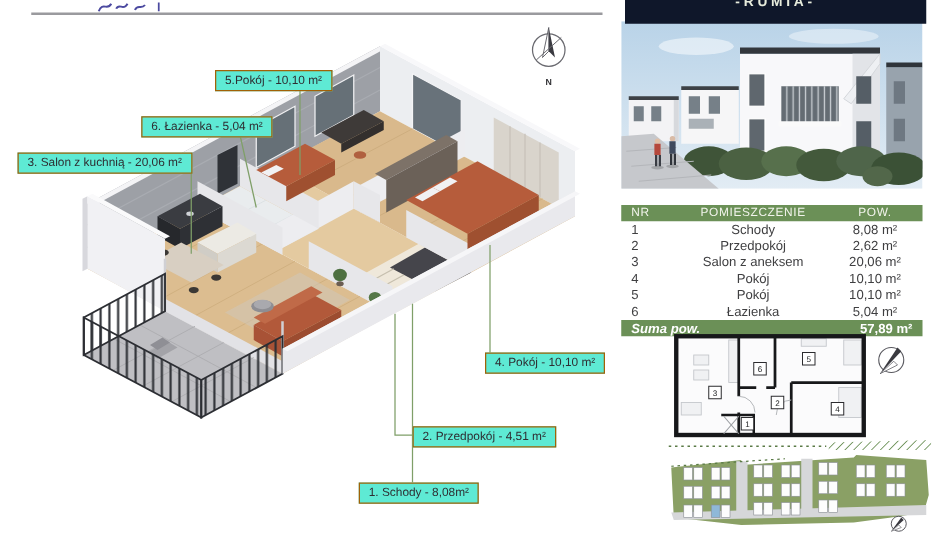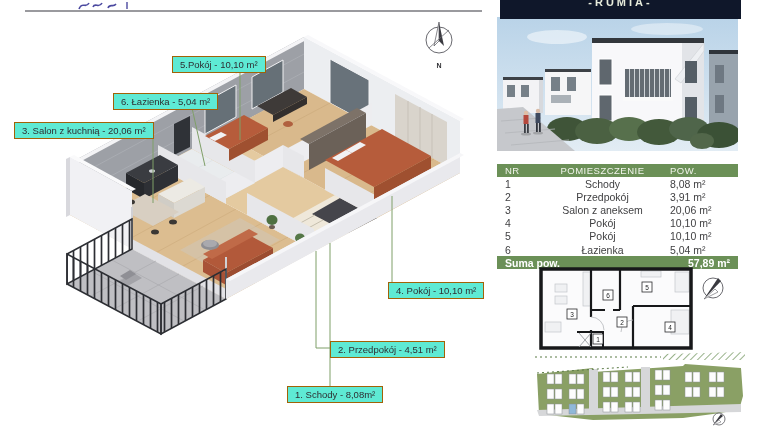--- a/index.html
+++ b/index.html
@@ -17,22 +17,22 @@
                letter-spacing:3px;color:#e7ecdc;margin-top:-4px;}
   #photo{left:497px;top:17px;}
   
   #area-table{left:497px;top:164px;width:241px;font-size:10.5px;color:#3f3f41;}
   .tr{display:flex;align-items:center;height:13px;}
   .tr.head{background:#6b9057;color:#f2f4ec;font-size:9.5px;letter-spacing:0.5px;}
   .tr.body{height:13.2px;}
   .tr.sum{background:#6b9057;color:#ffffff;font-weight:bold;}
   .c-nr{width:30px;padding-left:8px;flex:none;}
   .c-nm{flex:1;text-align:center;}
-  .c-ar{flex:none;text-align:left;padding-right:8px;min-width:60px;}
-  .sum-l{flex:1;padding-left:8px;}
+  .c-ar{flex:none;text-align:center;padding-right:8px;min-width:60px;}
+  .sum-l{flex:1;padding-left:8px;font-style:italic;}
   .sum-v{flex:none;text-align:center;padding-right:8px;font-weight:bold;}
 </style>
 </head>
 <body>
 
 <div id="canvas">
 
   <svg class="abs" style="left:75px;top:0;" width="70" height="11">
     <path d="M4,9 C7,1 11,9 14,3 M18,7 C20,2 24,9 27,3 M33,8 C35,3 38,8 41,4" stroke="#4c4aa0" stroke-width="1.6" fill="none"></path>
     <path d="M52,2 L52,9" stroke="#4c4aa0" stroke-width="1.4"></path>
@@ -321,21 +321,21 @@
       <span class="c-ar">POW.</span>
     </div>
     <div class="tr body">
       <span class="c-nr">1</span>
       <span class="c-nm">Schody</span>
       <span class="c-ar">8,08 m²</span>
     </div>
     <div class="tr body">
       <span class="c-nr">2</span>
       <span class="c-nm">Przedpokój</span>
-      <span class="c-ar">3,91 m²</span>
+      <span class="c-ar">2,62 m²</span>
     </div>
     <div class="tr body">
       <span class="c-nr">3</span>
       <span class="c-nm">Salon z aneksem</span>
       <span class="c-ar">20,06 m²</span>
     </div>
     <div class="tr body">
       <span class="c-nr">4</span>
       <span class="c-nm">Pokój</span>
       <span class="c-ar">10,10 m²</span>

